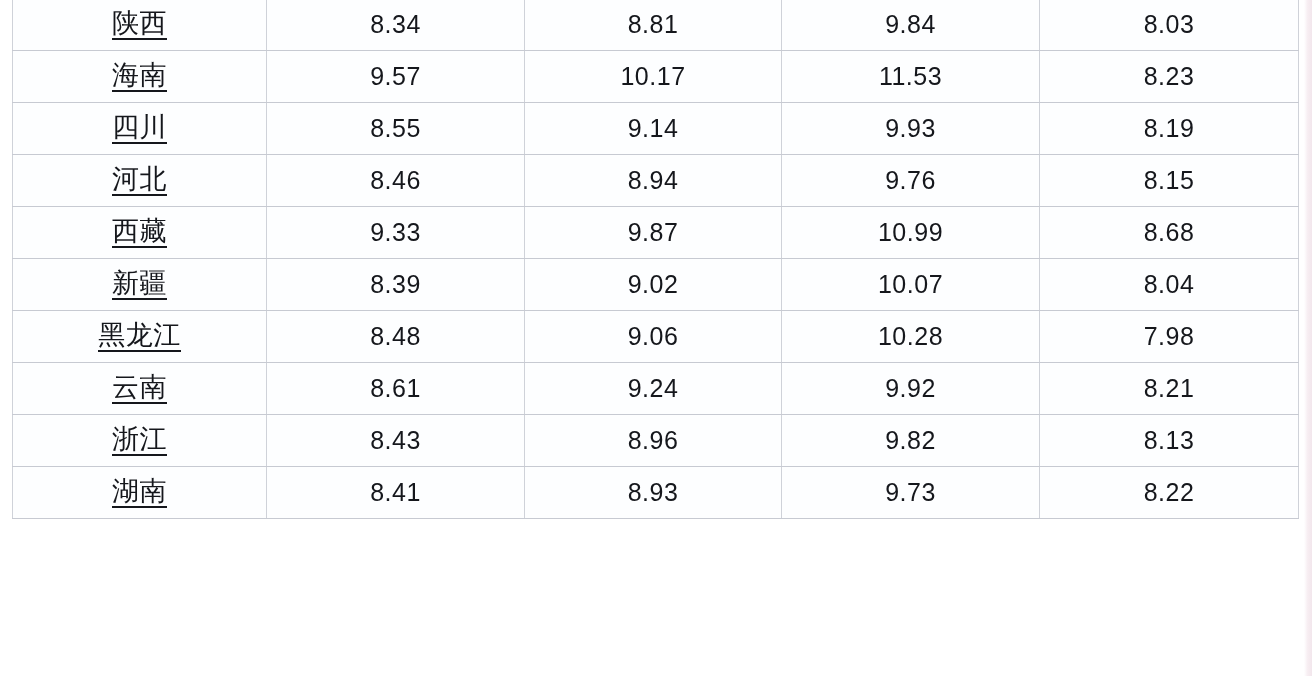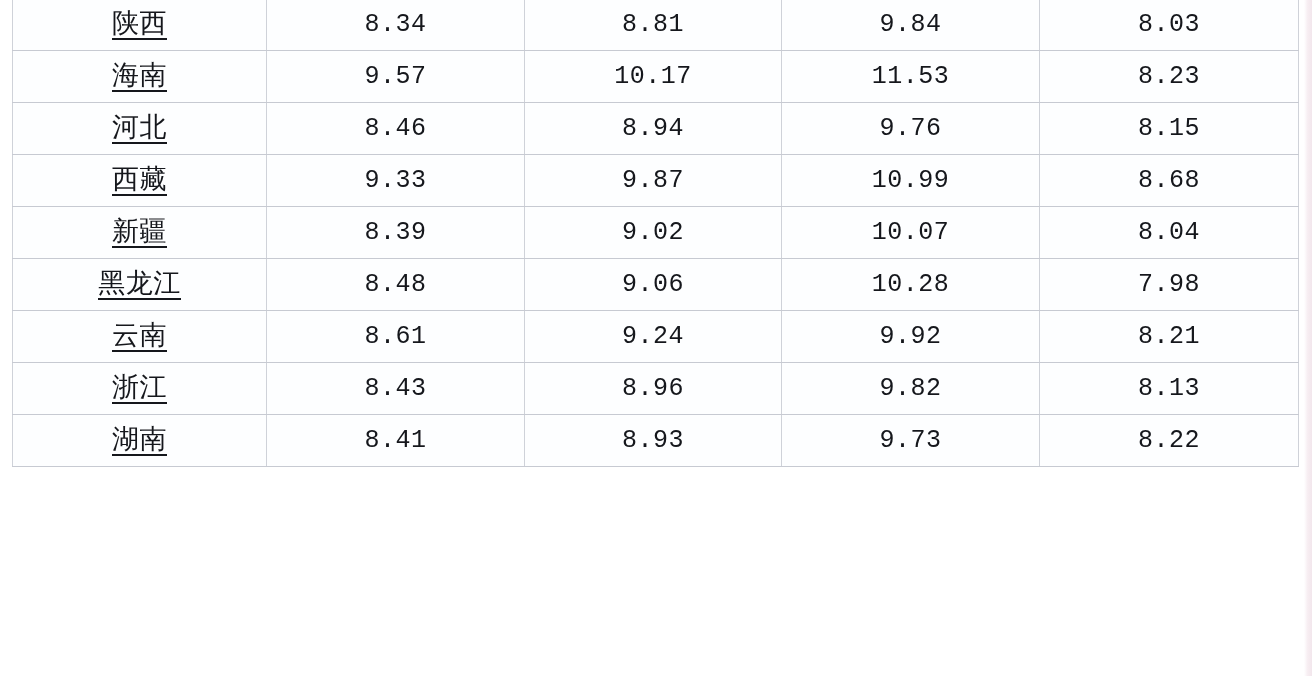--- a/index.html
+++ b/index.html
@@ -73,21 +73,21 @@
     font-size: 27px;
     line-height: 1.05;
     letter-spacing: 0.5px;
     color: #15171c;
     border-bottom: 2px solid #15171c;
     padding-bottom: 1px;
   }
 
   .value {
     display: inline-block;
-    font-family: Liberation Mono, monospace;
+    font-family: Liberation Sans, sans-serif;
     font-size: 25px;
     line-height: 1;
     letter-spacing: 0.5px;
     color: #15171c;
     white-space: pre;
   }
 </style>
 </head>
 <body>
 
@@ -110,20 +110,27 @@
           <td class="value-cell"><span class="value">8.81</span></td>
           <td class="value-cell"><span class="value">9.84</span></td>
           <td class="value-cell"><span class="value">8.03</span></td>
         </tr>
         <tr>
           <td class="name-cell"><span class="province-name">海南</span></td>
           <td class="value-cell"><span class="value">9.57</span></td>
           <td class="value-cell"><span class="value">10.17</span></td>
           <td class="value-cell"><span class="value">11.53</span></td>
           <td class="value-cell"><span class="value">8.23</span></td>
+        </tr>
+        <tr>
+          <td class="name-cell"><span class="province-name">四川</span></td>
+          <td class="value-cell"><span class="value">8.55</span></td>
+          <td class="value-cell"><span class="value">9.14</span></td>
+          <td class="value-cell"><span class="value">9.93</span></td>
+          <td class="value-cell"><span class="value">8.19</span></td>
         </tr>
         <tr>
           <td class="name-cell"><span class="province-name">河北</span></td>
           <td class="value-cell"><span class="value">8.46</span></td>
           <td class="value-cell"><span class="value">8.94</span></td>
           <td class="value-cell"><span class="value">9.76</span></td>
           <td class="value-cell"><span class="value">8.15</span></td>
         </tr>
         <tr>
           <td class="name-cell"><span class="province-name">西藏</span></td>

